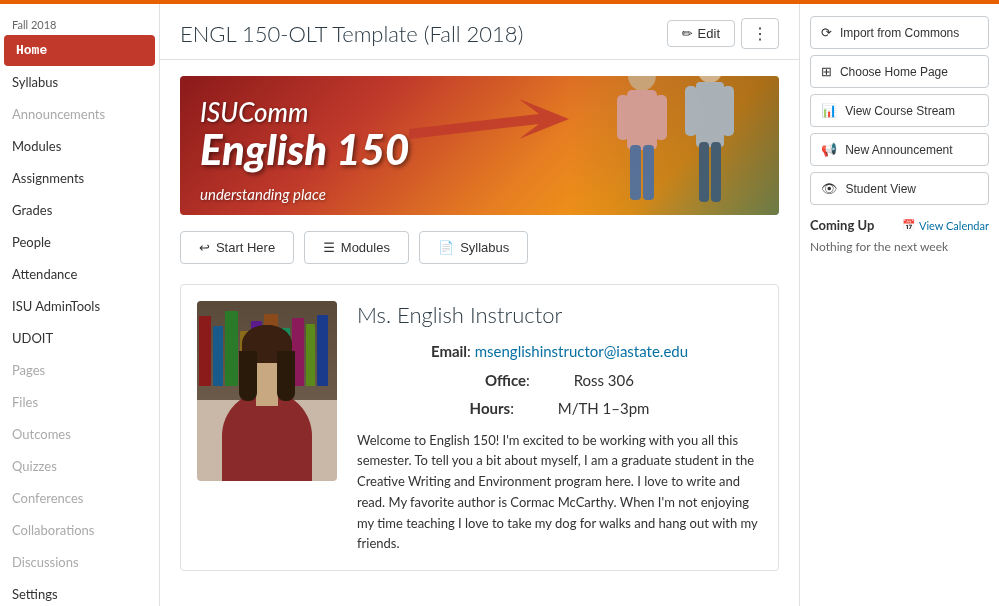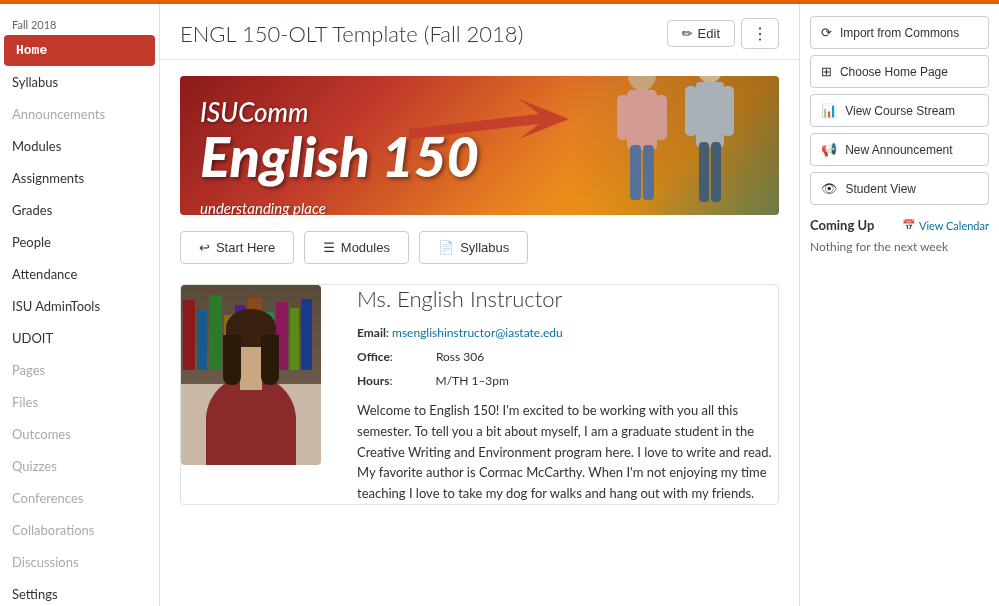--- a/index.html
+++ b/index.html
@@ -33,24 +33,24 @@
 
     
     .hero-banner { width: 100%; height: 139px; border-radius: 4px; overflow: hidden; background: linear-gradient(135deg, #8B1A1A 0%, #c0392b 30%, #e67e22 60%, #f39c12 80%, #7dba6f 100%); position: relative; margin-bottom: 16px; display: flex; align-items: center; }
     .hero-text { position: absolute; left: 20px; top: 20px; }
 
     
     .quick-nav { display: flex; gap: 10px; margin-bottom: 20px; }
     .quick-btn { border: 1px solid #c7cdd1; background: #fff; color: #333; padding: 8px 18px; border-radius: 4px; font-size: 13px; cursor: pointer; display: flex; align-items: center; gap: 6px; }
 
     
-    .instructor-section { display: flex; gap: 36px; border: 1px solid #e0e0e0; border-radius: 4px; }
+    .instructor-section { display: flex; gap: 20px; border: 1px solid #e0e0e0; border-radius: 4px; padding: 16px; }
     .instructor-info { flex: 1; }
     .instructor-name { font-size: 22px; font-weight: 300; color: #2d3b45; margin-bottom: 12px; }
-    .info-row { margin-bottom: 6px; font-size: 12px; line-height: 1.5; }
+    .info-row { margin-bottom: 6px; font-size: 15px; line-height: 1.5; text-align: center; }
     .info-label { font-weight: bold; }
     .info-plain { color: #333; margin-left: 40px; }
     .instructor-bio { font-size: 13px; color: #333; line-height: 1.6; margin-top: 10px; }
 
     
     .right-sidebar { width: 200px; flex-shrink: 0; padding: 12px 10px; border-left: 1px solid #e0e0e0; overflow-y: auto; }
     .right-btn { display: flex; align-items: center; gap: 8px; border: 1px solid #c7cdd1; background: #fff; color: #333; padding: 8px 10px; border-radius: 4px; font-size: 12px; cursor: pointer; margin-bottom: 6px; width: 100%; text-align: left; }
     .coming-up-section { margin-top: 12px; }
     .coming-up-header { display: flex; align-items: center; justify-content: space-between; margin-bottom: 6px; }
     .coming-up-title { font-size: 13px; font-weight: bold; color: #333; }
@@ -105,21 +105,21 @@
           </button>
           <button class="btn-dots">⋮</button>
         </div>
       </div>
 
       <div class="main-content">
 
         <div class="hero-banner">
           <div class="hero-text">
             <div style="font-size:26px;color:#fff;font-style:italic;font-weight:500;text-shadow:1px 1px 3px rgba(0,0,0,0.5);">ISUComm</div>
-            <div style="font-size:56px;color:#fff;font-style:italic;font-weight:900;text-shadow:2px 2px 4px rgba(0,0,0,0.5);line-height:1;">English 150</div>
+            <div style="font-size:42px;color:#fff;font-style:italic;font-weight:900;text-shadow:2px 2px 4px rgba(0,0,0,0.5);line-height:1;">English 150</div>
             <div style="font-size:15px;color:#fff;font-style:italic;text-shadow:1px 1px 3px rgba(0,0,0,0.4);margin-top:15px;">understanding place</div>
           </div>
 
           <svg style="position:absolute;right:200px;top:18px;width:180px;height:55px;" viewBox="0 0 180 55">
             <path d="M10 35 L140 20 L120 5 L170 25 L120 45 L140 30 L10 45 Z" fill="#c0392b" opacity="0.85"></path>
           </svg>
 
           <div style="position:absolute;right:0;top:0;width:210px;height:100%;background:linear-gradient(to right, transparent, rgba(120,80,40,0.3) 40%, rgba(90,60,30,0.5) 100%);display:flex;align-items:flex-end;justify-content:center;overflow:hidden;">
 
             <svg width="80" height="160" viewBox="0 0 80 160" style="margin-right:-10px;opacity:0.9;">

